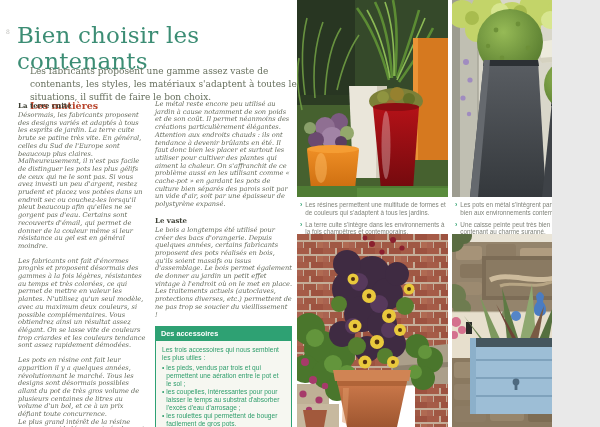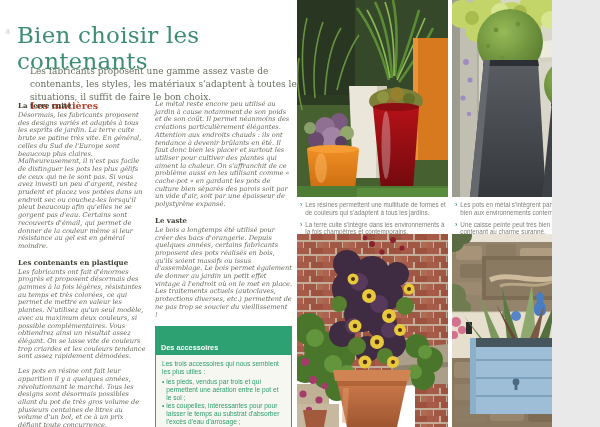--- a/index.html
+++ b/index.html
@@ -20,21 +20,21 @@
     position:absolute;left:18px;top:88px;margin:12px;
     font-size:9.5px;font-weight:bold;color:#b8442c;
   }
   .col{position:absolute;top:101px;}
   .col-left{left:18px;width:130px;}
   .col-mid{left:155px;width:137px;}
   .article{margin:0 0 7px 0;}
   .article h3{margin:0 0 2px 0;font-size:7px;font-weight:bold;color:#3b3e32;}
   .article p{margin:0;font-size:6.6px;line-height:7.7px;color:#656a5c;white-space:pre-line;font-style:italic;}
   .acc-box{margin-top:2px;font-family:"Liberation Sans", sans-serif;}
-  .acc-head{background:#2ea173;color:#ffffff;font-size:7.3px;font-weight:bold;padding:17px 6px 3px 6px;}
+  .acc-head{background:#2ea173;color:#ffffff;font-size:7.3px;font-weight:bold;padding:3px 6px 3px 6px;}
   .acc-body{border:1px solid #2ea173;border-top:none;background:#f6f7f1;padding:5px 6px 7px 6px;color:#2f9e6c;}
   .acc-intro{margin:0 0 2px 0;font-size:6.6px;line-height:8px;}
   .acc-item{display:flex;font-size:6.6px;line-height:8px;}
   .acc-item .b{margin-right:2px;}
   .photo{position:absolute;overflow:hidden;}
   .photo svg{display:block;width:100%;height:100%;}
   .ph-a{left:297px;top:0;width:151px;height:197px;}
   .ph-b{left:452px;top:0;width:148px;height:197px;}
   .ph-c{left:297px;top:234px;width:151px;height:193px;}
   .ph-d{left:452px;top:234px;width:148px;height:193px;}
@@ -53,21 +53,20 @@
   <h1 class="title">Bien choisir les contenants</h1>
   <p class="intro">Les fabricants proposent une gamme assez vaste de contenants, les styles, les matériaux s'adaptent à toutes les situations, il suffit de faire le bon choix.</p>
   <h2 class="materials">Les matières</h2>
 
   <div class="col col-left">
     <div class="article">
       <h3>La terre cuite</h3>
       <p>Désormais, les fabricants proposent des designs variés et adaptés à tous les esprits de jardin. La terre cuite brute se patine très vite. En général, celles du Sud de l'Europe sont beaucoup plus claires. Malheureusement, il n'est pas facile de distinguer les pots les plus gélifs de ceux qui ne le sont pas. Si vous avez investi un peu d'argent, restez prudent et placez vos potées dans un endroit sec ou couchez-les lorsqu'il pleut beaucoup afin qu'elles ne se gorgent pas d'eau. Certains sont recouverts d'émail, qui permet de donner de la couleur même si leur résistance au gel est en général moindre.</p>
     </div>
     <div class="article">
-      <h3>Les contenants en plastique</h3>
       <p>Les fabricants ont fait d'énormes progrès et proposent désormais des gammes à la fois légères, résistantes au temps et très colorées, ce qui permet de mettre en valeur les plantes. N'utilisez qu'un seul modèle, avec au maximum deux couleurs, si possible complémentaires. Vous obtiendrez ainsi un résultat assez élégant. On se lasse vite de couleurs trop criardes et les couleurs tendance sont assez rapidement démodées.</p>
     </div>
     <div class="article">
       <p>Les pots en résine ont fait leur apparition il y a quelques années, révolutionnant le marché. Tous les designs sont désormais possibles allant du pot de très gros volume de plusieurs centaines de litres au volume d'un bol, et ce à un prix défiant toute concurrence.
 Le plus grand intérêt de la résine reste son poids léger, mais également la facilité d'imiter des matériaux plus classiques comme la poterie, le bois ou le béton. Attention, certains peuvent être fragiles : il faut donc les manipuler avec précaution.</p>
     </div>
   </div>
 
   <div class="col col-mid">
     <div class="article">

